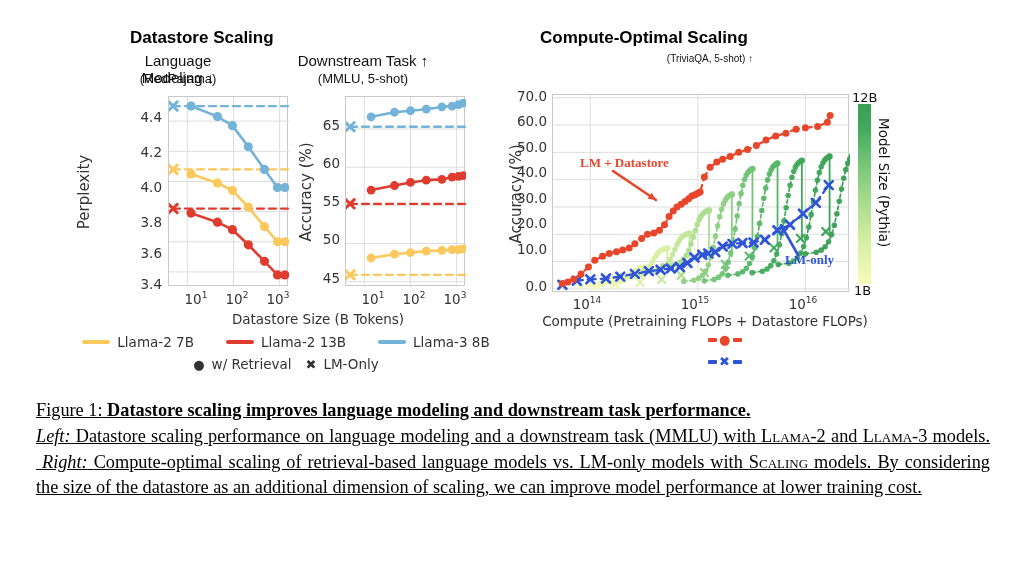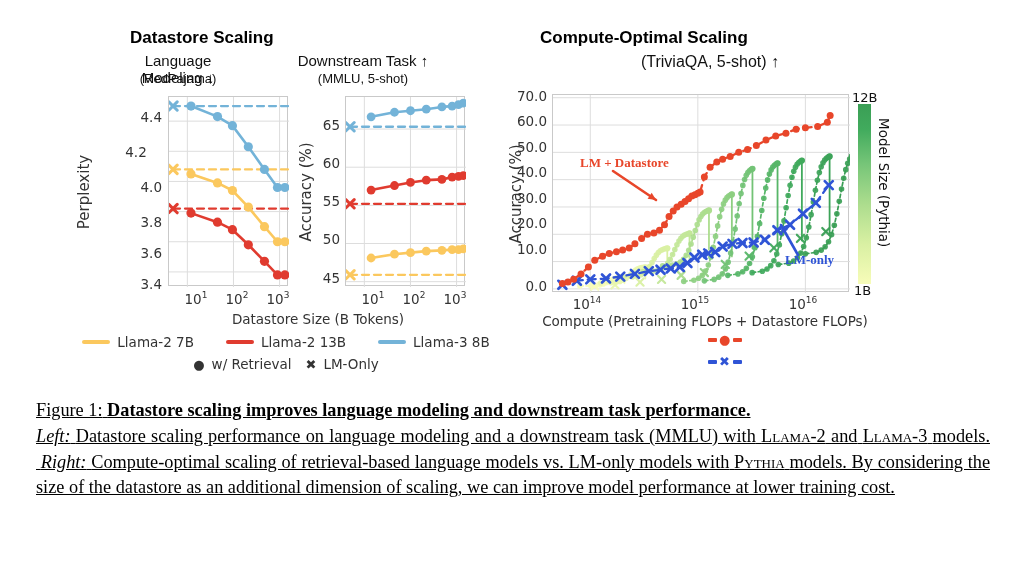--- a/index.html
+++ b/index.html
@@ -126,21 +126,21 @@
           <line x1="-0.20000000000000018" y1="76.58095238095231" x2="8.2" y2="68.1809523809523"></line>
         </g>
         <g stroke="#e03b2f" stroke-width="3" stroke-linecap="round">
           <line x1="-0.20000000000000018" y1="107.38730158730156" x2="8.2" y2="115.78730158730157"></line>
           <line x1="-0.20000000000000018" y1="115.78730158730157" x2="8.2" y2="107.38730158730156"></line>
         </g>
       </svg>
   </div>
 
   <div class="ytick" style="left:110px;top:109px;width:52px;">4.4</div>
-  <div class="ytick" style="left:110px;top:144px;width:52px;text-align:center;">4.2</div>
+  <div class="ytick" style="left:110px;top:144px;width:52px;">4.2</div>
   <div class="ytick" style="left:110px;top:179px;width:52px;">4.0</div>
   <div class="ytick" style="left:110px;top:214px;width:52px;">3.8</div>
   <div class="ytick" style="left:110px;top:245px;width:52px;">3.6</div>
   <div class="ytick" style="left:110px;top:276px;width:52px;">3.4</div>
 
   <div class="xtick" style="left:176px;top:290px;width:40px;"><span>10</span><sup>1</sup></div>
   <div class="xtick" style="left:217px;top:290px;width:40px;"><span>10</span><sup>2</sup></div>
   <div class="xtick" style="left:258px;top:290px;width:40px;"><span>10</span><sup>3</sup></div>
 
   <div class="sub-title" style="left:283px;top:52px;width:160px;">Downstream Task ↑</div>
@@ -208,21 +208,21 @@
   <div class="ytick" style="left:292px;top:193px;width:48px;">55</div>
   <div class="ytick" style="left:292px;top:231px;width:48px;">50</div>
   <div class="ytick" style="left:292px;top:270px;width:48px;">45</div>
 
   <div class="xtick" style="left:353px;top:290px;width:40px;"><span>10</span><sup>1</sup></div>
   <div class="xtick" style="left:394px;top:290px;width:40px;"><span>10</span><sup>2</sup></div>
   <div class="xtick" style="left:435px;top:290px;width:40px;"><span>10</span><sup>3</sup></div>
 
   <div class="xlab" style="left:178px;top:311px;width:280px;">Datastore Size (B Tokens)</div>
 
-  <div class="sub-title2" style="left:590px;top:53px;width:240px;font-size:16px;">(TriviaQA, 5-shot) ↑</div>
+  <div class="sub-title2" style="left:590px;top:53px;width:240px;font-size:10px;">(TriviaQA, 5-shot) ↑</div>
 
   <div class="ylab" style="left:416px;top:185px;width:200px;text-align:center;transform:rotate(-90deg);">Accuracy (%)</div>
 
   <div class="plotbox" id="plot3" style="left:552px;top:94px;width:297px;height:198px;">
     <svg id="svg3" width="297" height="198" viewBox="0 0 297 198">
         <line x1="37.29355639107196" y1="0" x2="37.29355639107196" y2="198" stroke="#dddddd" stroke-width="1"></line>
         <line x1="144.8336432525466" y1="0" x2="144.8336432525466" y2="198" stroke="#dddddd" stroke-width="1"></line>
         <line x1="252.37373011402124" y1="0" x2="252.37373011402124" y2="198" stroke="#dddddd" stroke-width="1"></line>
         <line x1="0" y1="2.7310344827586164" x2="297" y2="2.7310344827586164" stroke="#dddddd" stroke-width="1"></line>
         <line x1="0" y1="30.04137931034481" x2="297" y2="30.04137931034481" stroke="#dddddd" stroke-width="1"></line>
@@ -727,17 +727,17 @@
     <span>Figure 1:</span>
     <b>Datastore scaling improves language modeling and downstream task performance.</b><br>
     <i>Left:</i>
     <span>Datastore scaling performance on language modeling and a downstream task (MMLU) with</span>
     <span class="sc">Llama-2</span>
     <span>and</span>
     <span class="sc">Llama-3</span>
     <span>models.</span>
     &nbsp;<i>Right:</i>
     <span>Compute-optimal scaling of retrieval-based language models vs. LM-only models with</span>
-    <span class="sc">Pythia</span>
+    <span class="sc">Scaling</span>
     <span>models. By considering the size of the datastore as an additional dimension of scaling, we can improve model performance at lower training cost.</span>
   </div>
 
 </div>
 
 </body></html>

